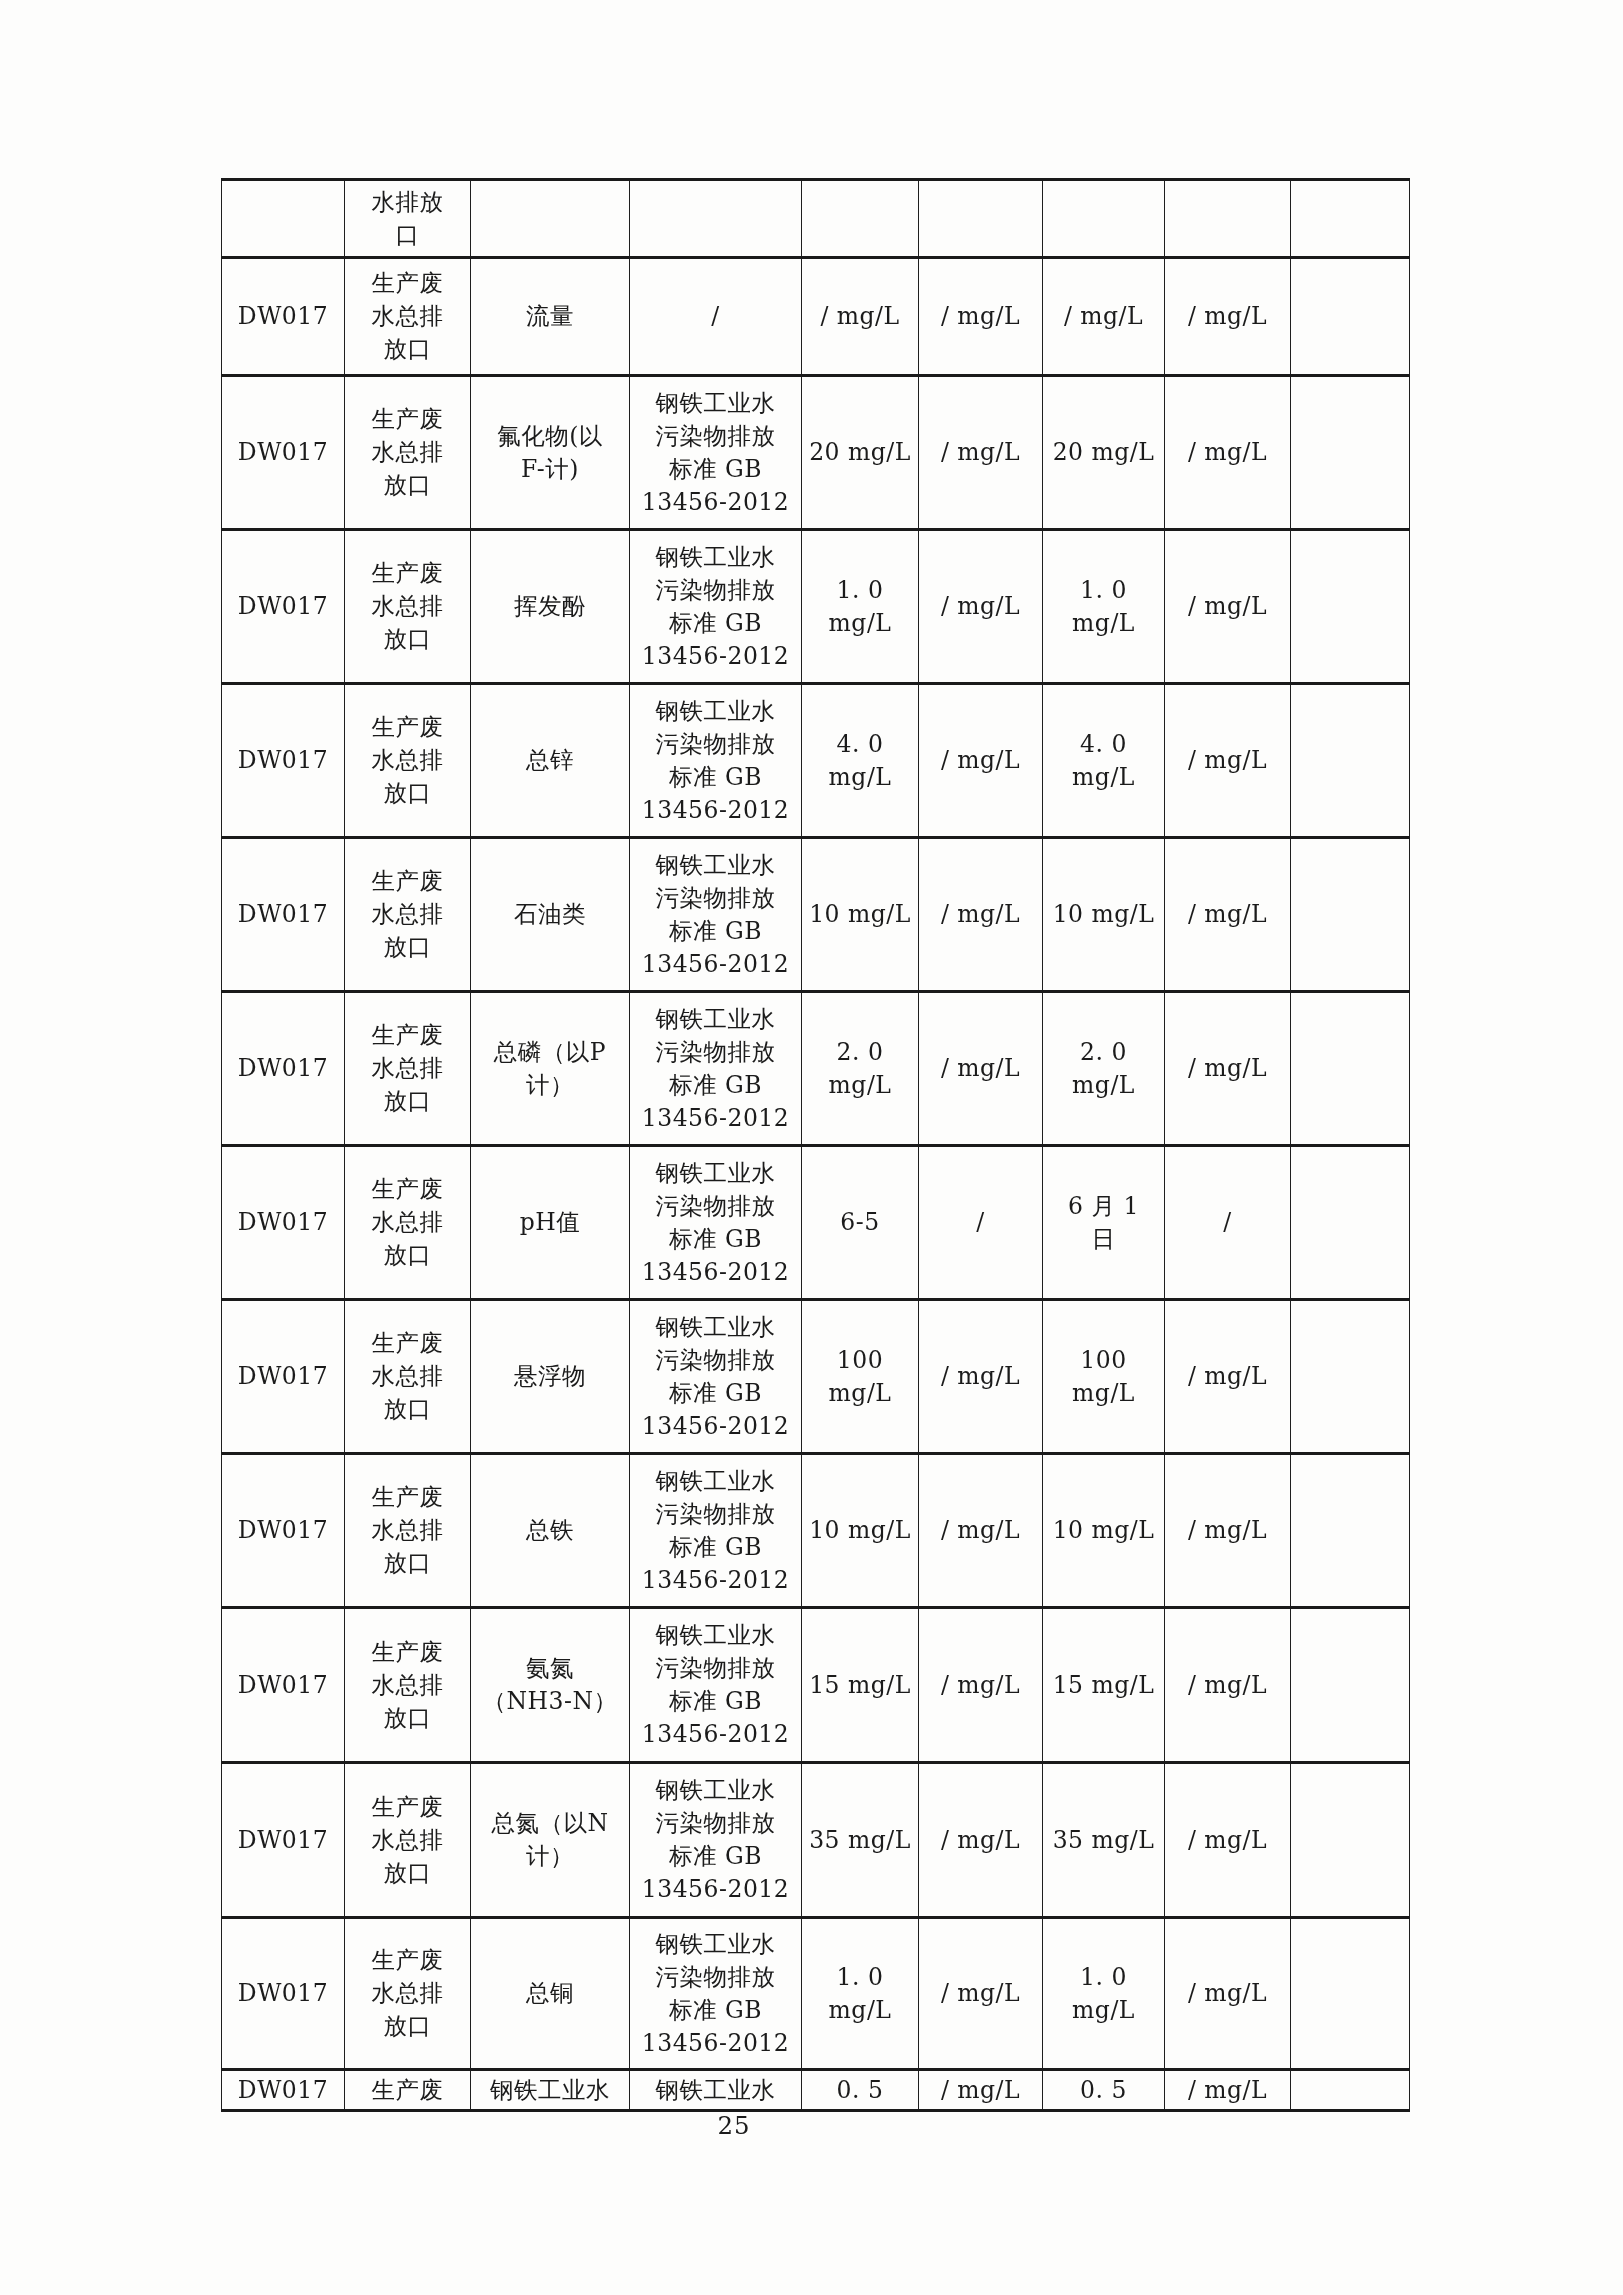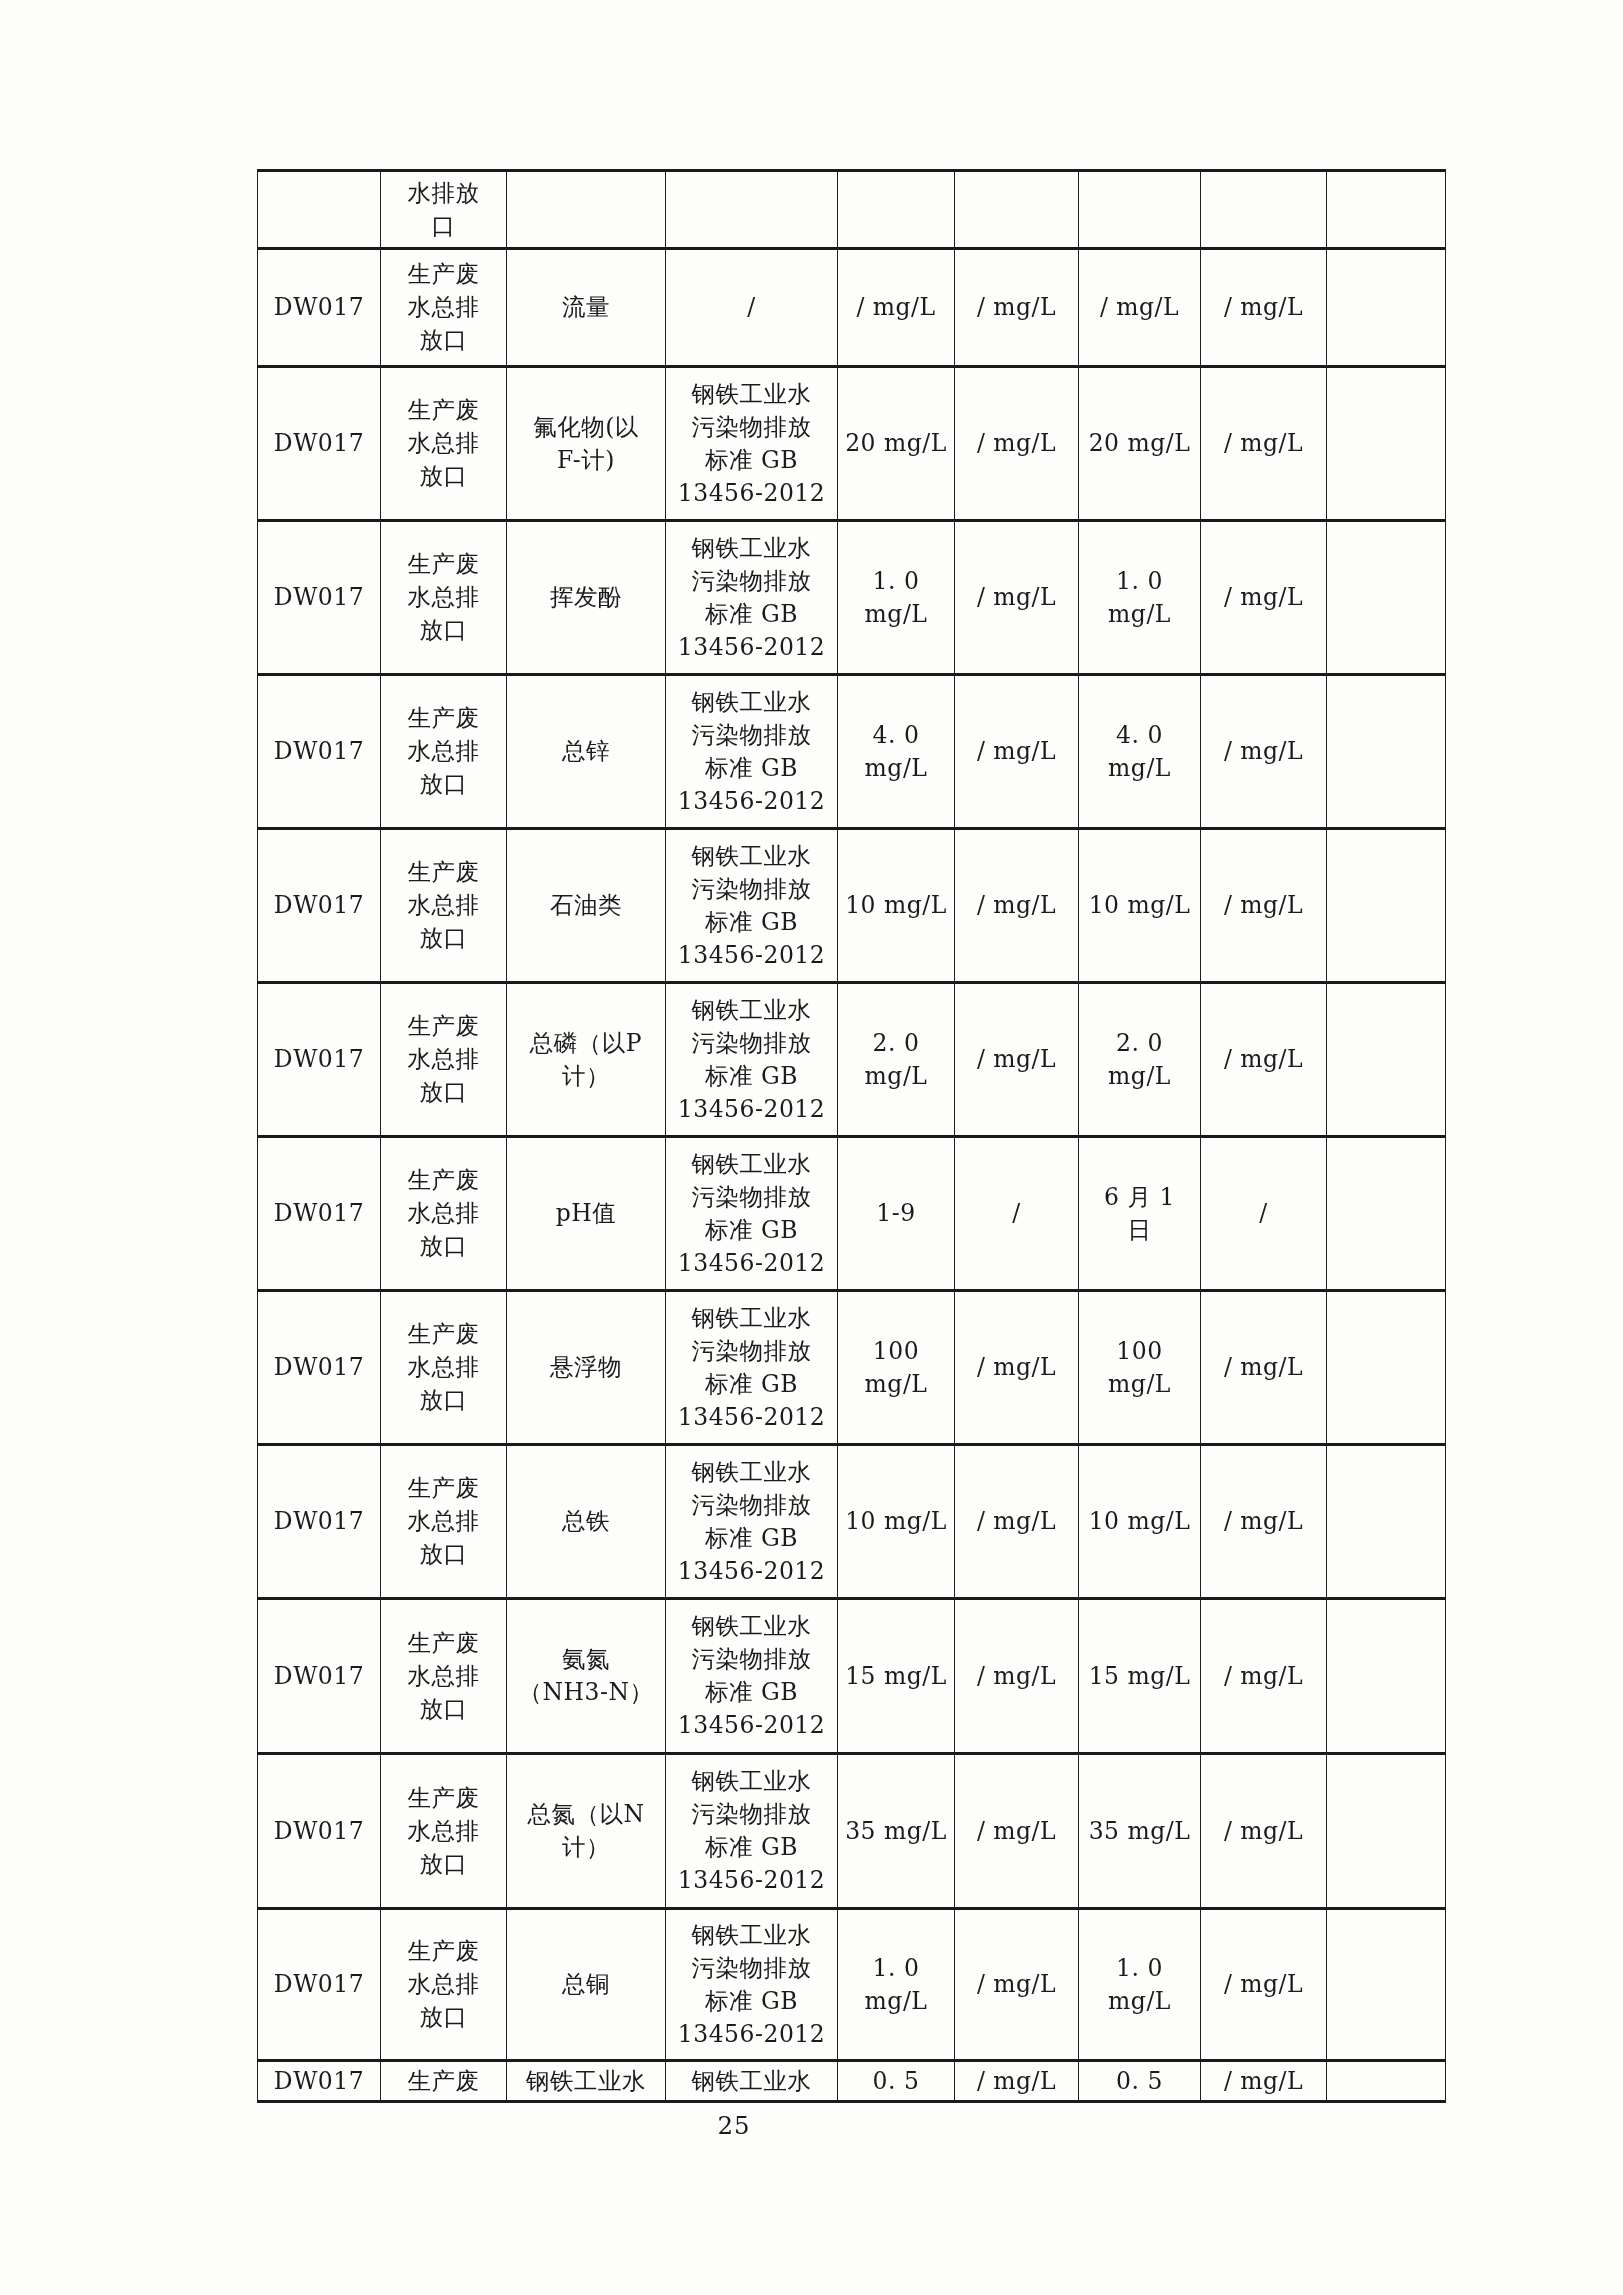--- a/index.html
+++ b/index.html
@@ -12,25 +12,24 @@
     width: 1623px;
     height: 2295px;
     background: #fdfdfc;
     overflow: hidden;
     font-family: "DejaVu Serif", "Liberation Serif", serif;
     color: #1b1b1b;
   }
   table.permit-table {
     position: absolute;
     left: 221px;
-    top: 169px;
+    top: 178px;
     width: 1188px;
     border-collapse: collapse;
     table-layout: fixed;
-    margin-left: 36px;
   }
   table.permit-table td {
     border-left: 1.5px solid #1e1e1e;
     border-right: 1.5px solid #1e1e1e;
     border-top: 3.1px solid #1a1a1a;
     border-bottom: 3.1px solid #1a1a1a;
     text-align: center;
     vertical-align: middle;
     font-size: 23.5px;
     line-height: 33px;
@@ -194,21 +193,21 @@
         <tr style="height: 154px;">
           <td>DW017</td>
           <td>生产废
 水总排
 放口</td>
           <td>pH值</td>
           <td>钢铁工业水
 污染物排放
 标准 GB
 13456-2012</td>
-          <td>1-9</td>
+          <td>6-5</td>
           <td>/</td>
           <td>6 月 1
 日</td>
           <td>/</td>
           <td></td>
         </tr>
         <tr style="height: 154px;">
           <td>DW017</td>
           <td>生产废
 水总排

